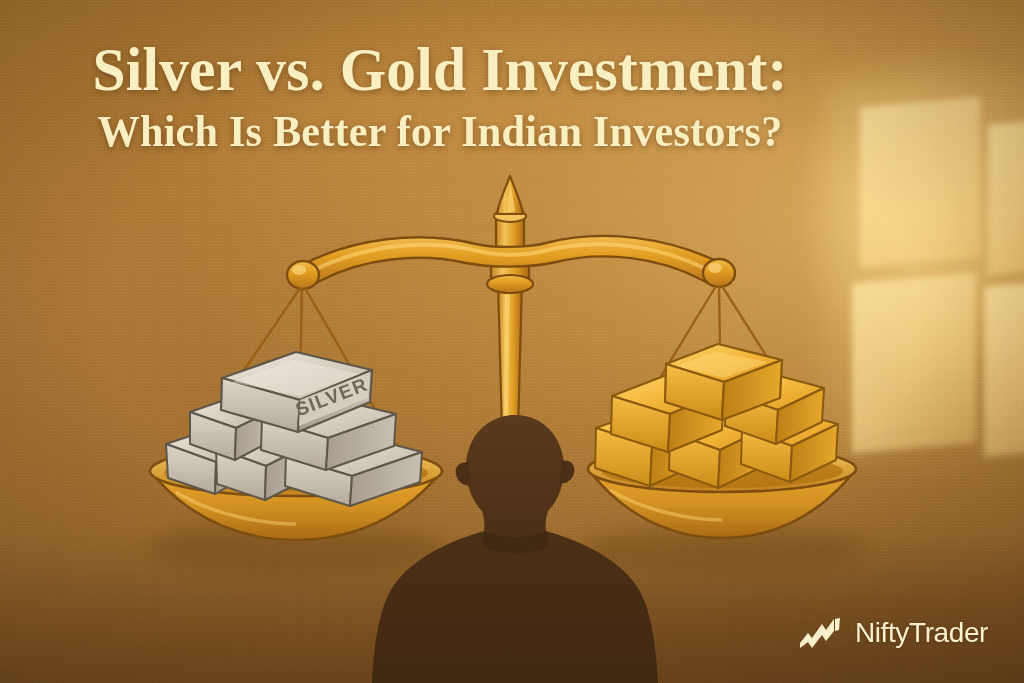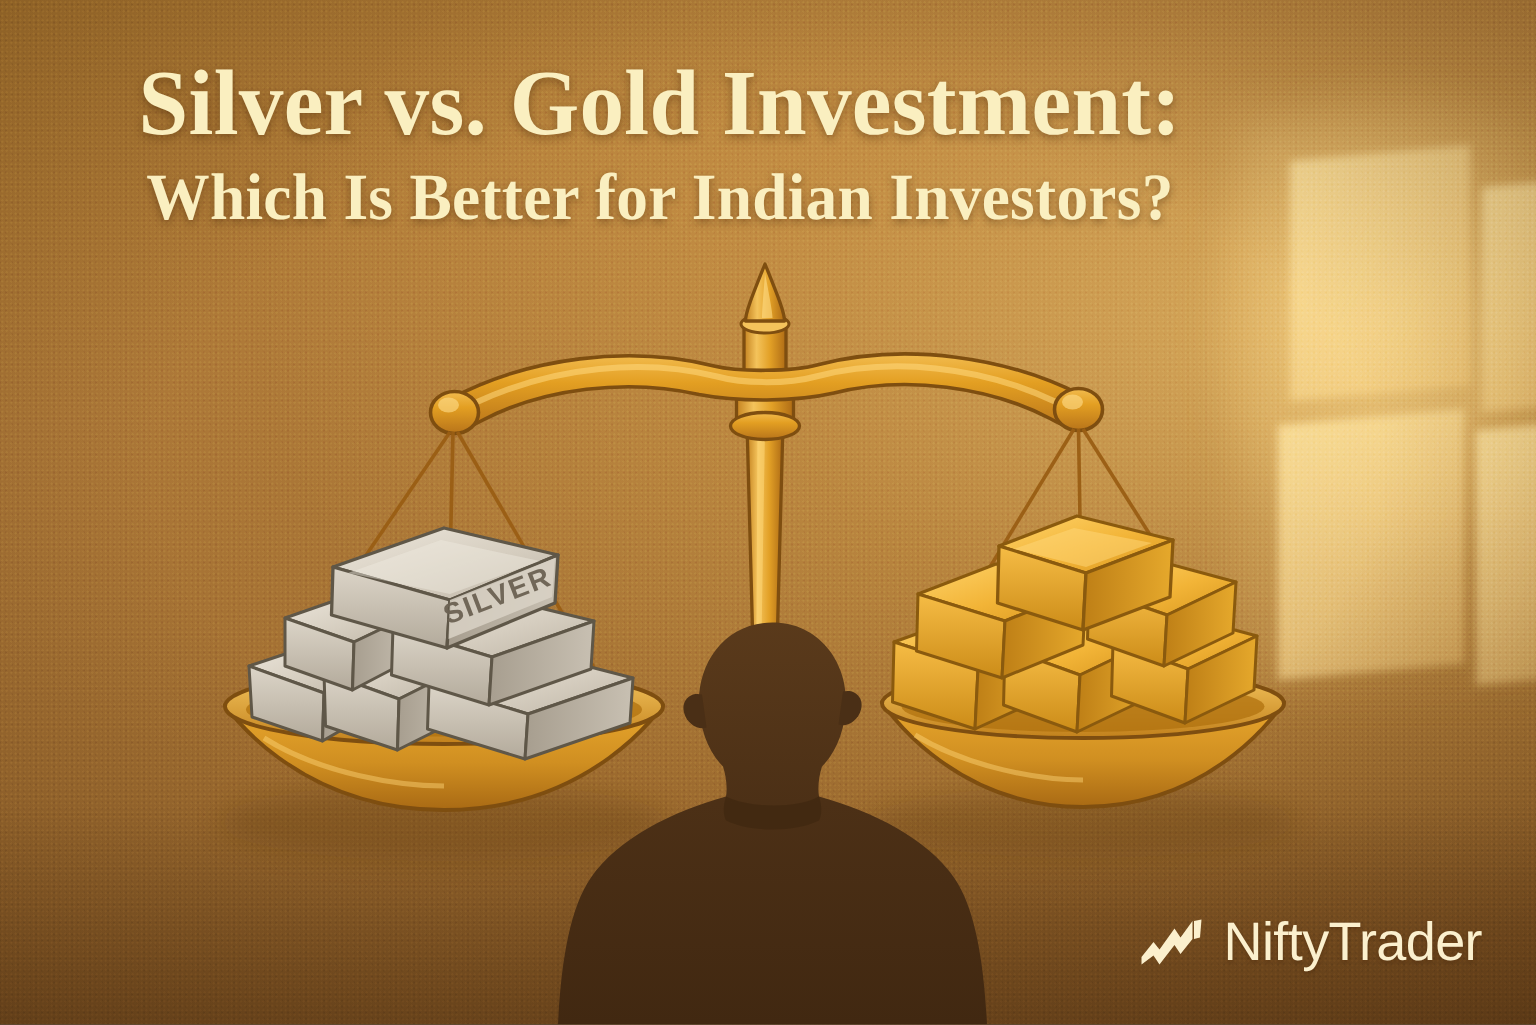--- a/index.html
+++ b/index.html
@@ -76,21 +76,21 @@
   
   .silhouette{position:absolute;left:350px;top:405px;width:330px;height:278px;z-index:30;}
 
   
   .logo{
     position:absolute;right:36px;bottom:34px;display:flex;align-items:center;gap:14px;z-index:50;
   }
   .logo-mark{width:42px;height:32px;display:block;}
   .logo-text{
     font-family:"Liberation Sans",sans-serif;
-    font-size:36px;font-weight:400;color:#FBF0CE;letter-spacing:-.4px;
+    font-size:28px;font-weight:400;color:#FBF0CE;letter-spacing:-.4px;
     text-shadow:0 1px 3px rgba(60,30,6,.35);
   }
 
   .bottom-shade{
     position:absolute;left:0;bottom:0;width:1024px;height:150px;z-index:15;
     background:linear-gradient(to top, rgba(52,28,8,.34), rgba(0,0,0,0));
     pointer-events:none;
   }
 </style>
 </head>

